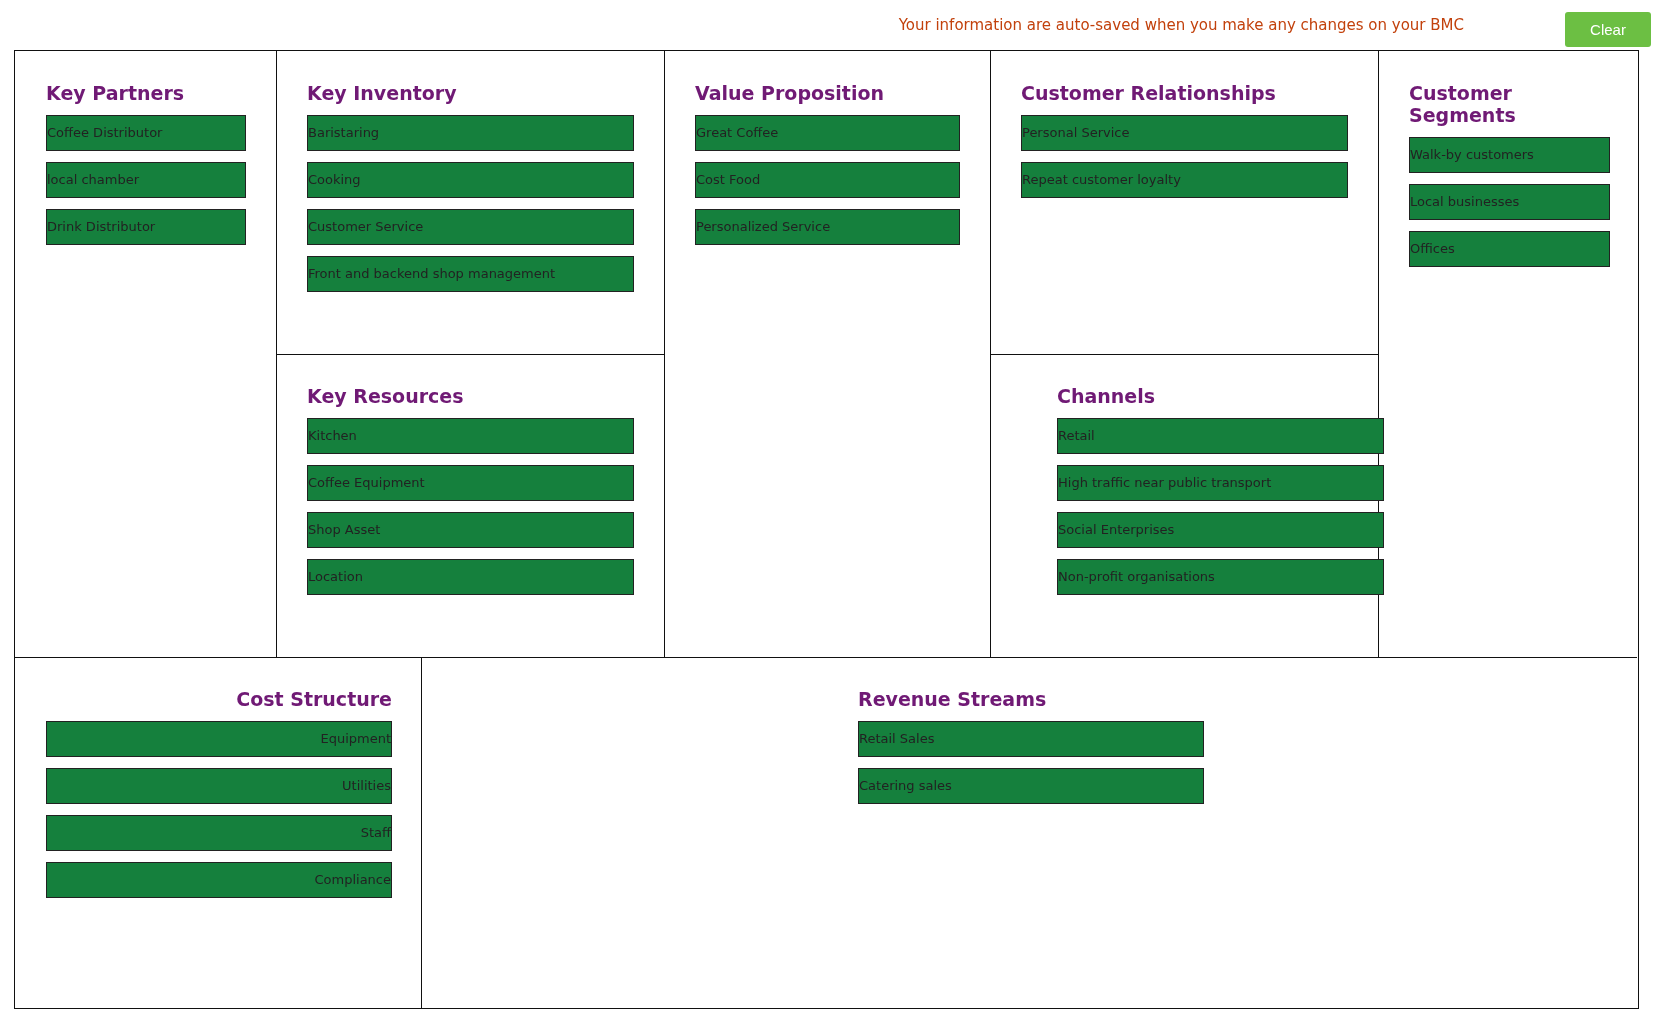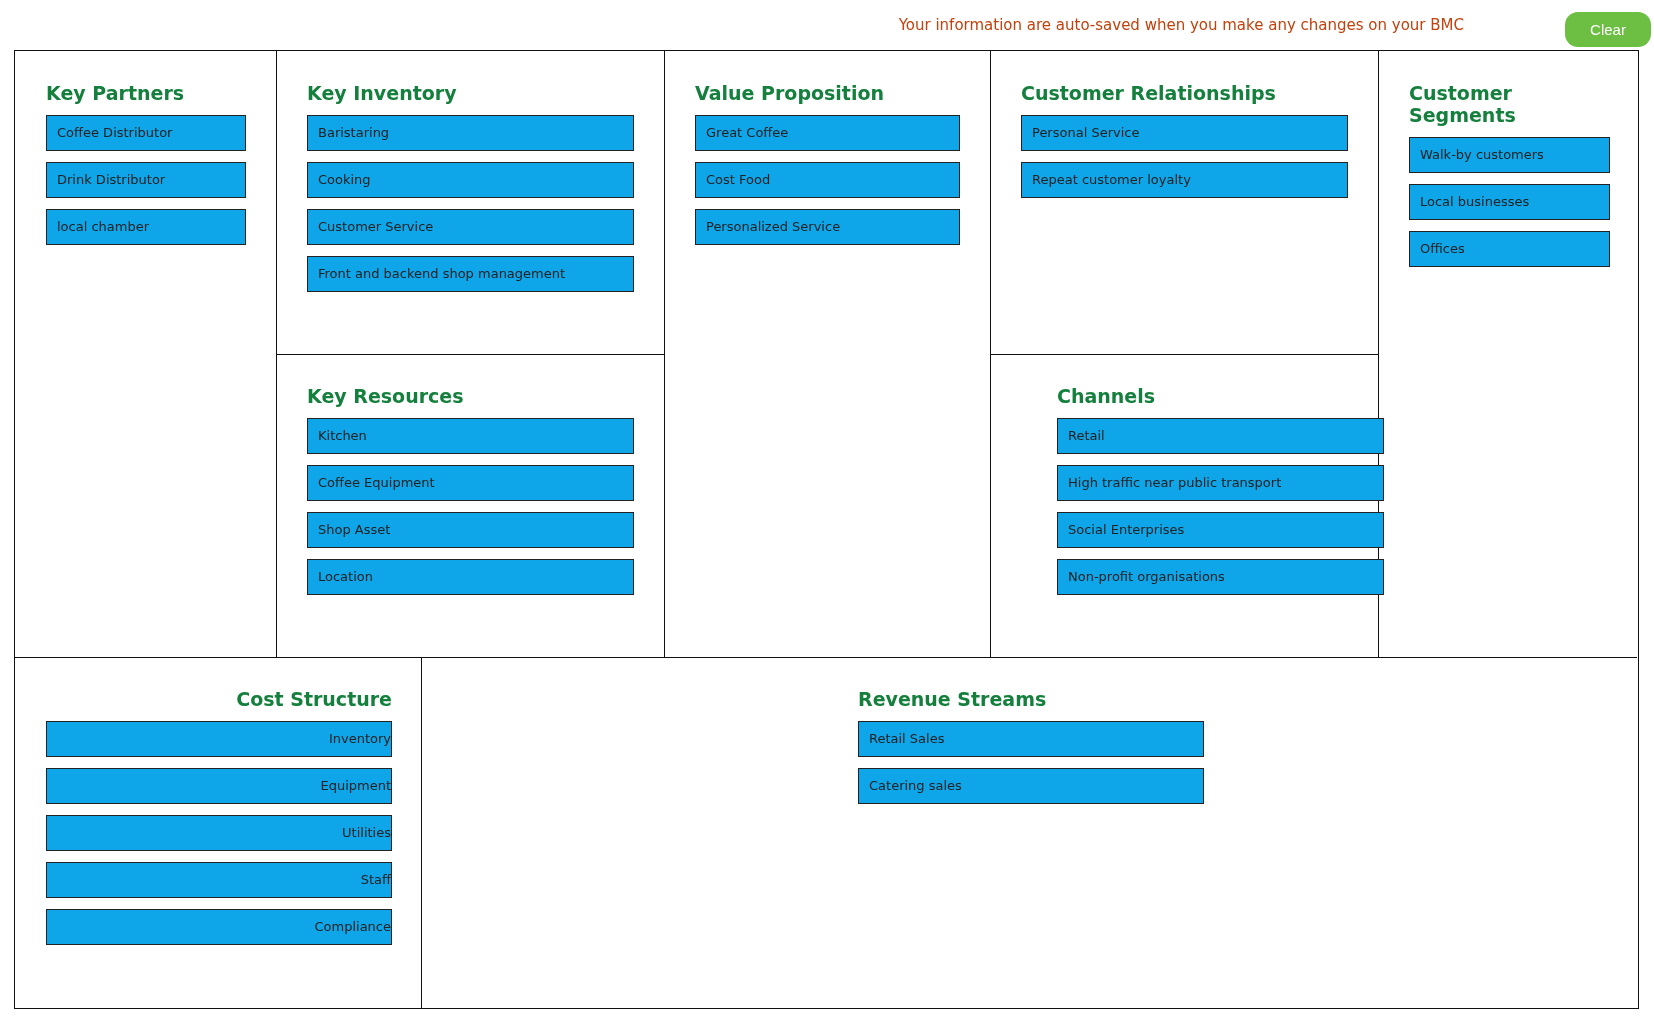--- a/index.html
+++ b/index.html
@@ -1,30 +1,30 @@
 <!DOCTYPE html>
 <html><head>
 <meta charset="utf-8">
 <style>
   html, body { margin:0; padding:0; background:#fff; }
   body { width:1654px; height:1029px; position:relative; overflow:hidden;
          font-family:"DejaVu Sans", sans-serif; color:#111; }
   .topbar-msg { position:absolute; right:190px; top:16px; font-size:15px; color:#c2410c; }
   .clear-btn { position:absolute; left:1565px; top:12px; width:86px; height:35px;
-               background:#6cbf43; color:#fff; border:none; border-radius:13px;
+               background:#6cbf43; color:#fff; border:none; border-radius:3px;
                font-family:"Liberation Sans", sans-serif; font-size:15px; cursor:pointer; }
   .canvas { position:absolute; left:14px; top:50px; width:1625px; height:959px;
             border:1.5px solid #111; box-sizing:border-box; }
   .cell { position:absolute; box-sizing:border-box; }
   .vline { position:absolute; width:0; border-left:1.5px solid #111; }
   .hline { position:absolute; height:0; border-top:1.5px solid #111; }
-  .cell h2 { margin:0; font-size:19px; font-weight:bold; line-height:22px; color:#15803d; }
+  .cell h2 { margin:0; font-size:19px; font-weight:bold; line-height:22px; color:#701a75; }
   .cell .items { margin-top:11px; }
   .item { height:36px; border:1.5px solid #222; box-sizing:border-box; margin-bottom:11px;
-          padding-left:10px; font-size:13px; line-height:33px; color:#222; background:#0ea5e9;
+          font-size:13px; line-height:33px; color:#222; background:#15803d;
           white-space:nowrap; overflow:hidden; }
 </style>
 </head>
 <body>
 
 <div class="topbar-msg">Your information are auto-saved when you make any changes on your BMC</div>
 <button class="clear-btn">Clear</button>
 
 <div class="canvas">
 
@@ -34,22 +34,22 @@
   <div class="vline" style="left:1363px; top:0; height:606px;"></div>
   <div class="hline" style="left:261px; top:303px; width:388px;"></div>
   <div class="hline" style="left:975px; top:303px; width:388px;"></div>
   <div class="hline" style="left:0; top:606px; width:1622px;"></div>
   <div class="vline" style="left:406px; top:606px; height:351px;"></div>
 
   <div class="cell" style="left:31px; top:31px; width:200px;">
     <h2>Key Partners</h2>
     <div class="items">
       <div class="item">Coffee Distributor</div>
+      <div class="item">local chamber</div>
       <div class="item">Drink Distributor</div>
-      <div class="item">local chamber</div>
     </div>
   </div>
 
   <div class="cell" style="left:292px; top:31px; width:327px;">
     <h2>Key Inventory</h2>
     <div class="items">
       <div class="item">Baristaring</div>
       <div class="item">Cooking</div>
       <div class="item">Customer Service</div>
       <div class="item">Front and backend shop management</div>
@@ -98,21 +98,20 @@
     <div class="items">
       <div class="item">Walk-by customers</div>
       <div class="item">Local businesses</div>
       <div class="item">Offices</div>
     </div>
   </div>
 
   <div class="cell" style="left:31px; top:637px; width:346px;text-align:right;">
     <h2>Cost Structure</h2>
     <div class="items">
-      <div class="item">Inventory</div>
       <div class="item">Equipment</div>
       <div class="item">Utilities</div>
       <div class="item">Staff</div>
       <div class="item">Compliance</div>
     </div>
   </div>
 
   <div class="cell" style="left:843px; top:637px; width:346px;">
     <h2>Revenue Streams</h2>
     <div class="items">

